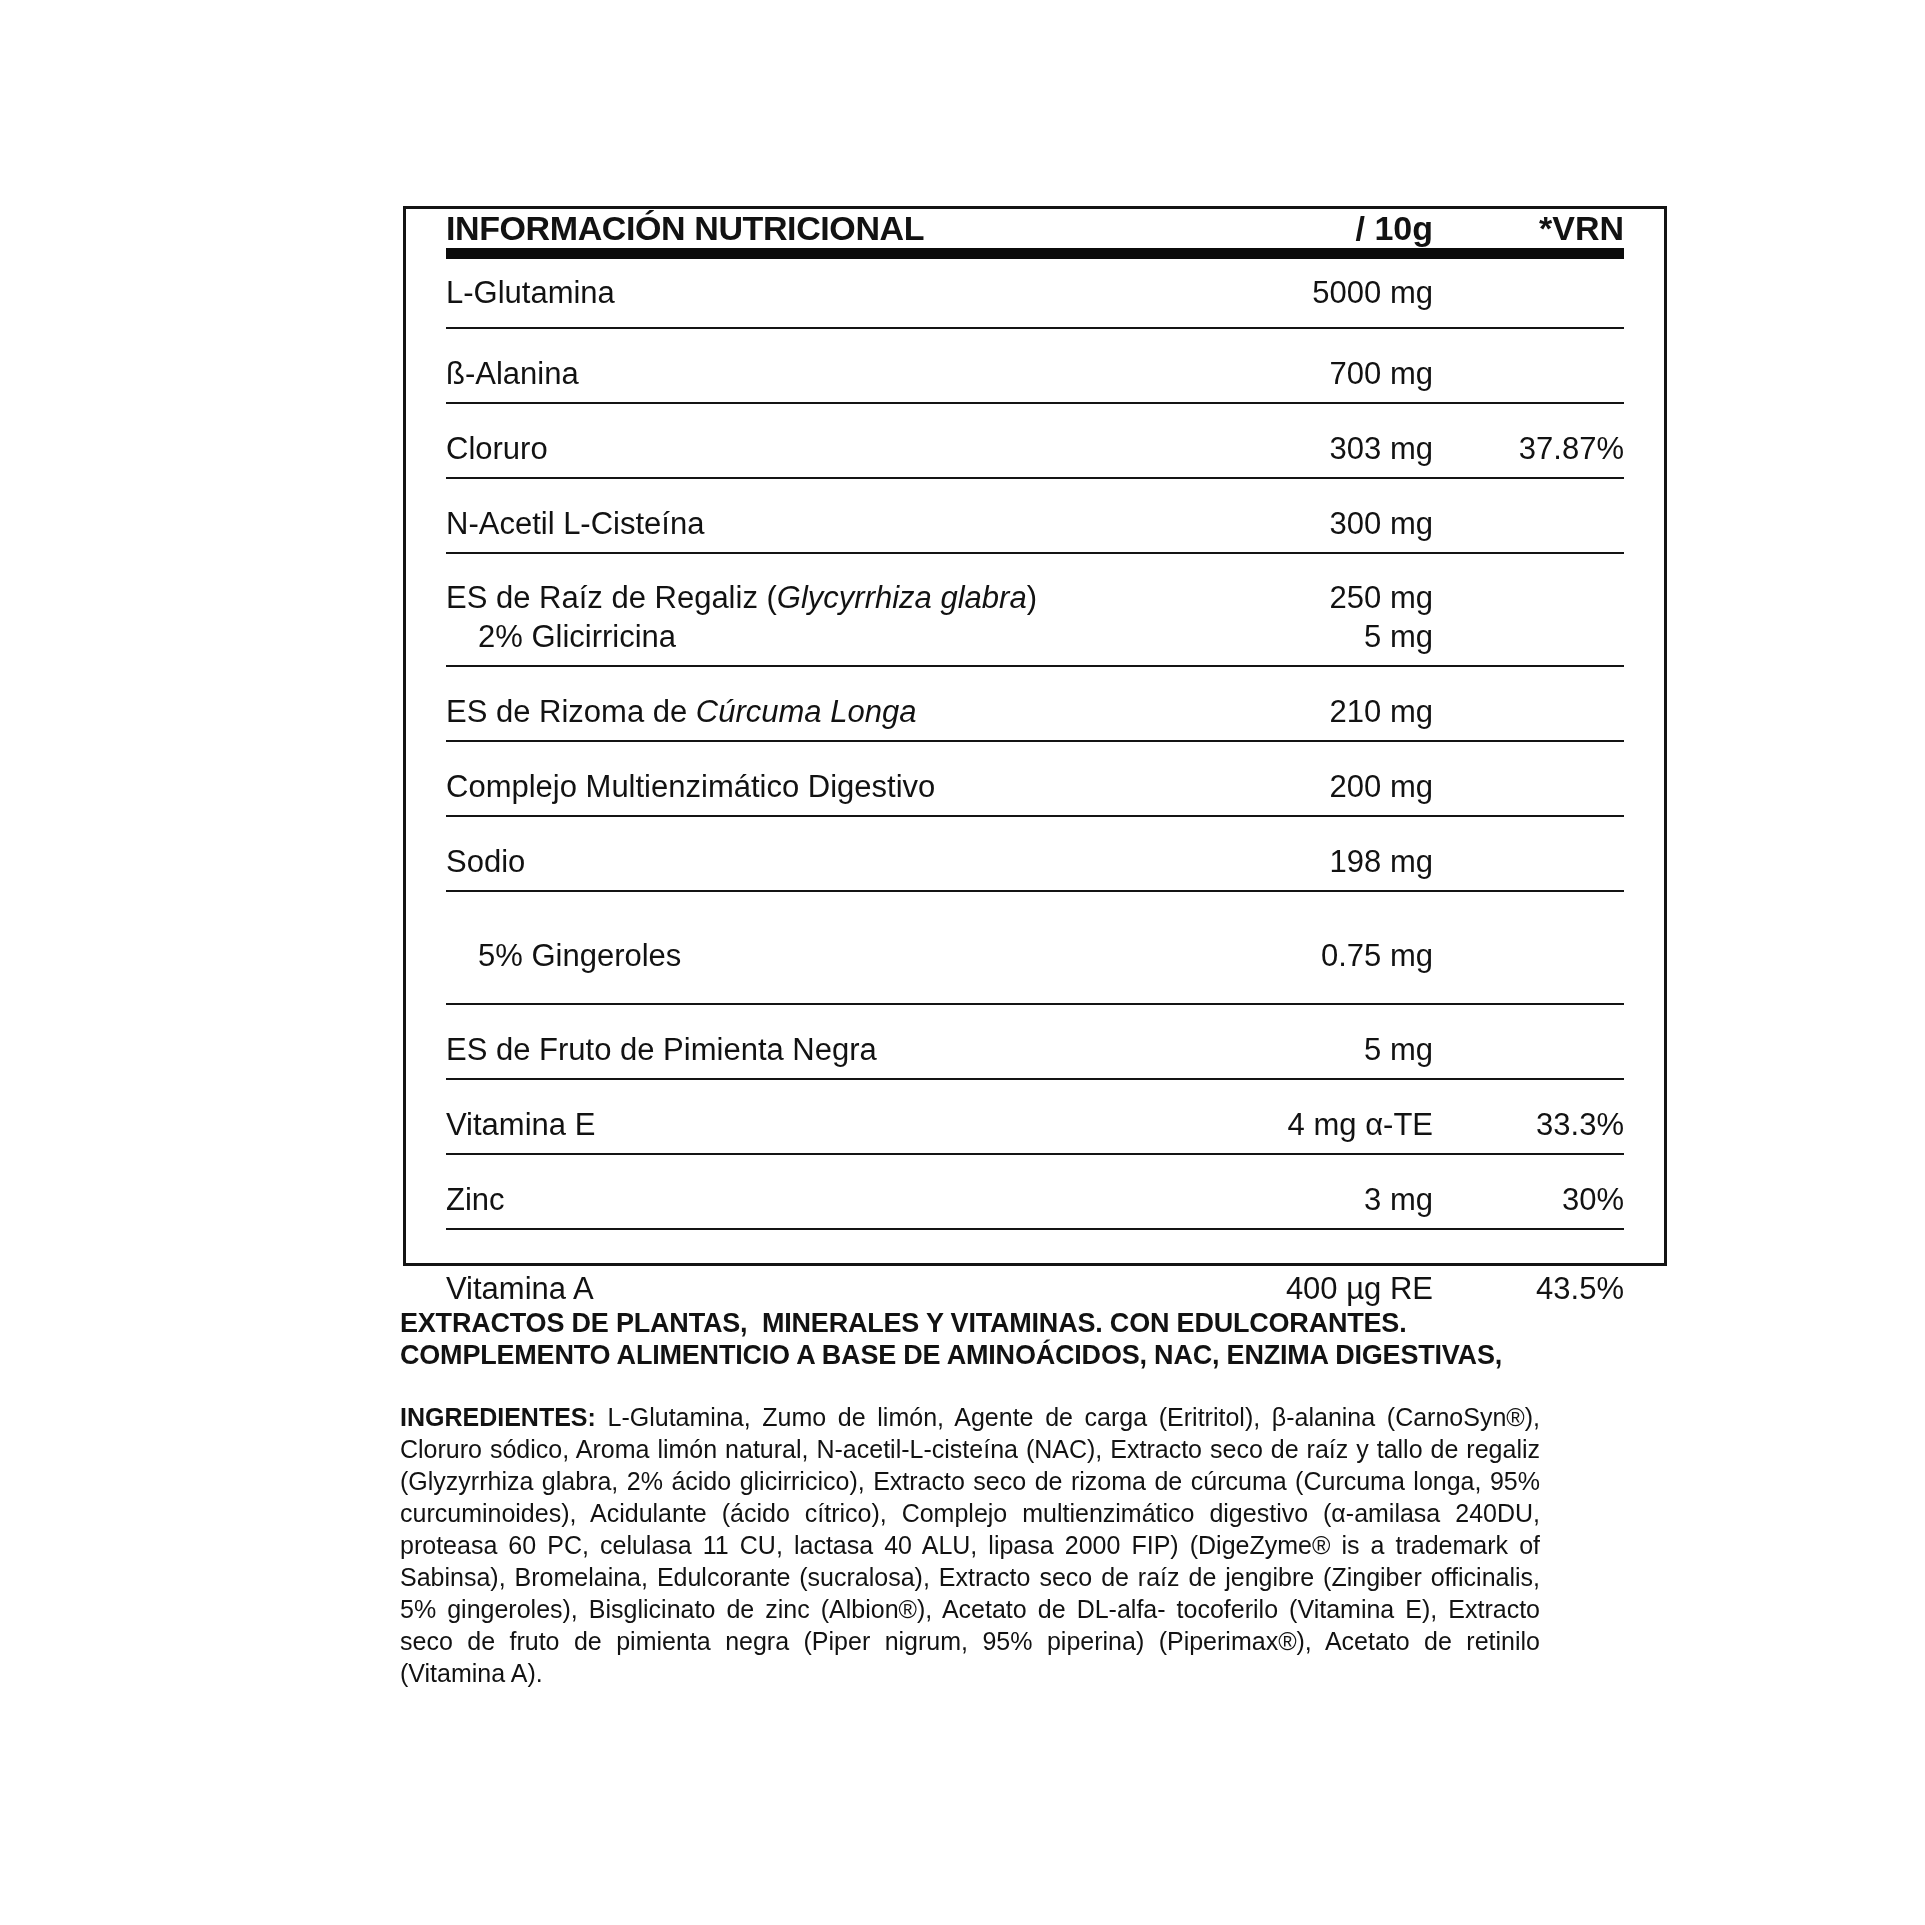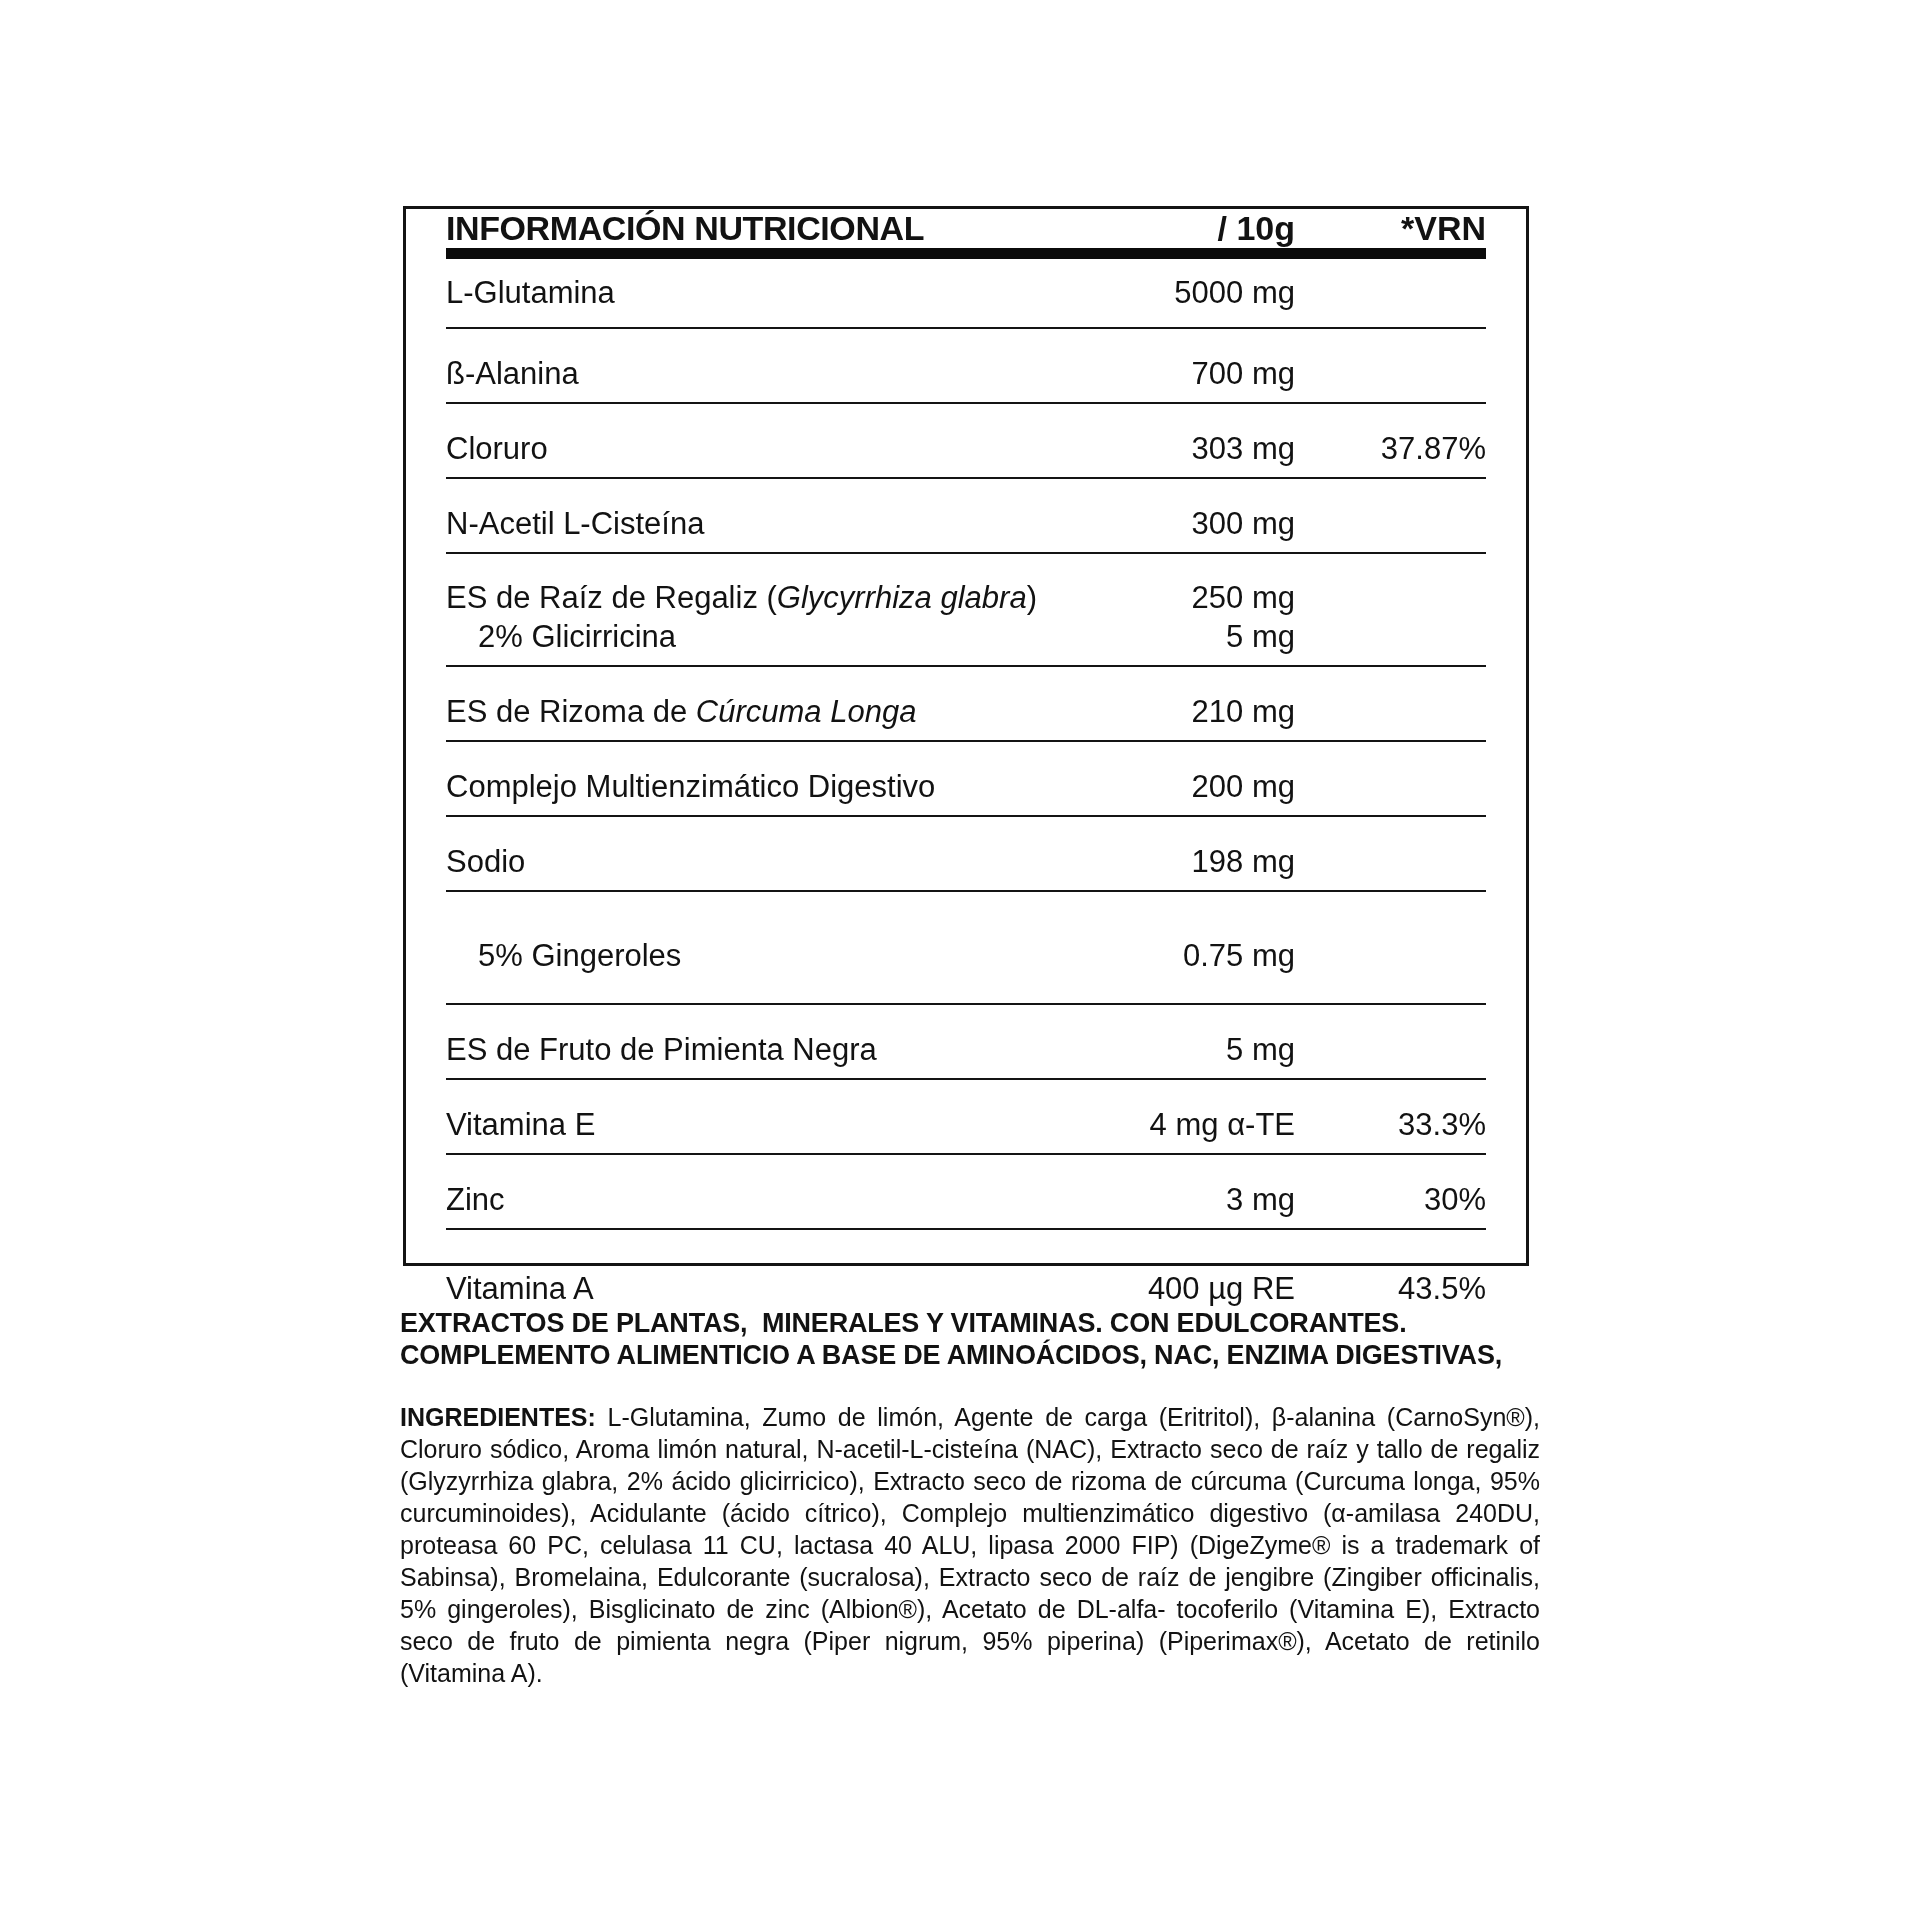--- a/index.html
+++ b/index.html
@@ -7,21 +7,21 @@
     position:relative;
     width:1926px;height:1926px;
     background:#ffffff;
     font-family:"Liberation Sans", sans-serif;
     color:#121212;
   }
   
   .facts-box{
     position:absolute;
     left:403px;top:206px;
-    width:1126px;height:1060px;
+    width:1264px;height:1060px;
     border:3px solid #141414;
     box-sizing:border-box;
     padding:0 40px;
     display:flex;flex-direction:column;
   }
   .facts-header{
     height:100px;
     display:grid;
     grid-template-columns:1fr 189px 191px;
     align-items:center;

